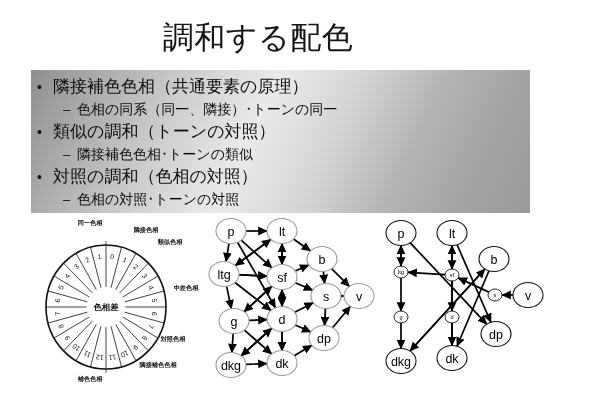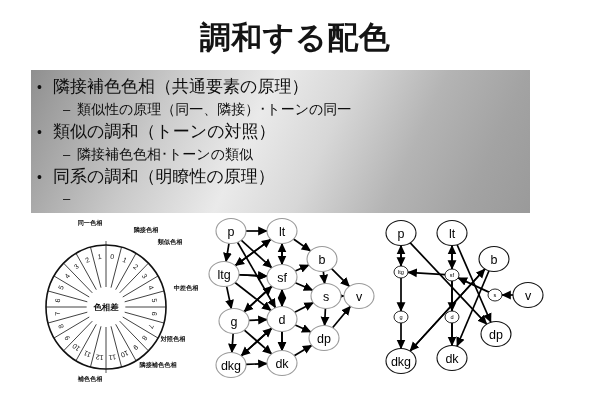--- a/index.html
+++ b/index.html
@@ -16,25 +16,24 @@
   }
 
   
   #slide-title {
     position: absolute;
     left: 0;
     top: 22px;
     width: 516px;
     text-align: center;
     font-size: 31px;
-    font-weight: 700;
+    font-weight: 400;
     color: #141414;
     letter-spacing: 0.5px;
     line-height: 1;
-    padding-left: 37px;
   }
 
   
   #bullet-panel {
     position: absolute;
     left: 31px;
     top: 70px;
     width: 499px;
     height: 143px;
     background: linear-gradient(115deg,
@@ -111,38 +110,39 @@
 
 <div id="bullet-panel">
   <div id="bullet-list">
 
     <div class="b1-row">
       <span class="b1-mark">•</span>
       <span>隣接補色色相（共通要素の原理）</span>
     </div>
     <div class="b2-row">
       <span class="b2-mark">–</span>
-      <span>類似性の原理（同一、隣接）･トーンの同一</span>
+      <span>色相の同系（同一、隣接）･トーンの同一</span>
     </div>
 
     <div class="b1-row">
       <span class="b1-mark">•</span>
       <span>類似の調和（トーンの対照）</span>
     </div>
     <div class="b2-row">
       <span class="b2-mark">–</span>
       <span>隣接補色色相･トーンの類似</span>
     </div>
 
     <div class="b1-row">
       <span class="b1-mark">•</span>
-      <span>同系の調和（明瞭性の原理）</span>
+      <span>対照の調和（色相の対照）</span>
     </div>
     <div class="b2-row">
       <span class="b2-mark">–</span>
+      <span>色相の対照･トーンの対照</span>
     </div>
 
   </div>
 </div>
 
 <div id="figures">
 
   <div class="fig" id="fig-hue-wheel">
     <svg width="196" height="180" viewBox="0 0 196 180">
       <g id="wheel-root">

